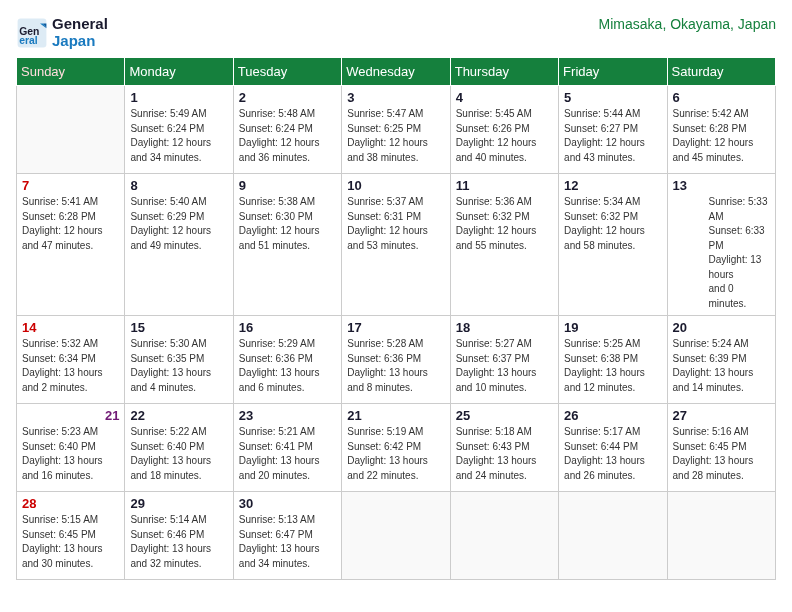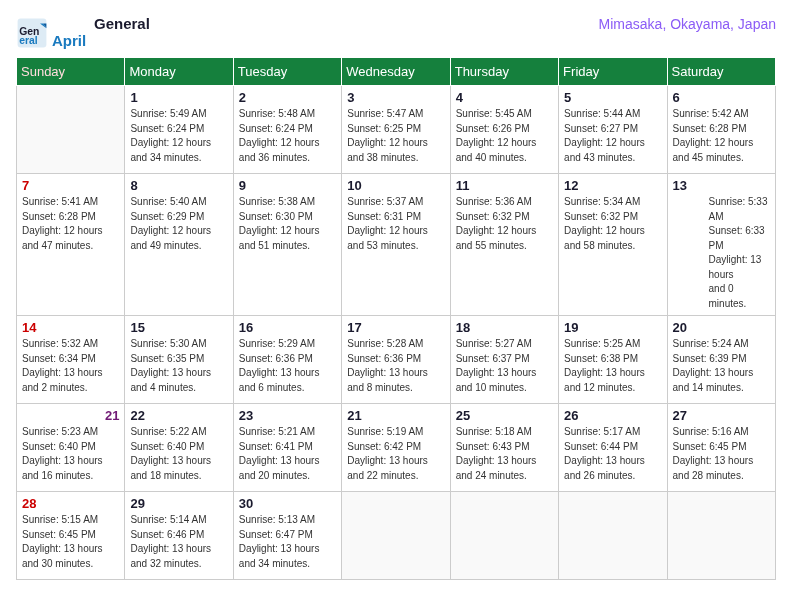--- a/index.html
+++ b/index.html
@@ -28,21 +28,21 @@
     .title-area {
       text-align: right;
     }
     .month-title {
       font-size: 32px;
       font-weight: bold;
       color: #1a1a2e;
     }
     .location {
       font-size: 14px;
-      color: #8b5cf6;
+      color: #15803d;
       padding-left: 9px;
     }
     table {
       width: 100%;
       border-collapse: collapse;
       font-size: 10.5px;
     }
     thead th {
       background: #15803d;
       color: #fff;
@@ -81,22 +81,22 @@
 <div class="header">
   <div class="logo">
     <svg class="logo-icon" viewBox="0 0 40 40">
       <rect x="2" y="2" width="36" height="36" rx="4" fill="#1a7abf" opacity="0.15"></rect>
       <text x="4" y="22" font-size="13" font-weight="bold" fill="#1a1a2e" font-family="Arial">Gen</text>
       <text x="4" y="34" font-size="13" font-weight="bold" fill="#1a7abf" font-family="Arial">eral</text>
       <polygon points="30,8 38,14 34,8" fill="#1a7abf"></polygon>
       <polygon points="34,8 38,14 38,8" fill="#0d5a9e"></polygon>
     </svg>
     <div>
-      <div style="font-size:15px;font-weight:bold;color:#1a1a2e;line-height:1.1;margin-left:42px;">General</div>
-      <div style="font-size:15px;font-weight:bold;color:#1a7abf;line-height:1.1;">April</div>
+      <div style="font-size:15px;font-weight:bold;color:#1a1a2e;line-height:1.1;">General</div>
+      <div style="font-size:15px;font-weight:bold;color:#1a7abf;line-height:1.1;">Japan</div>
     </div>
   </div>
   <div class="title-area">
     <div class="location">Mimasaka, Okayama, Japan</div>
   </div>
 </div>
 
 <table>
   <thead>
     <tr id="header-row">

